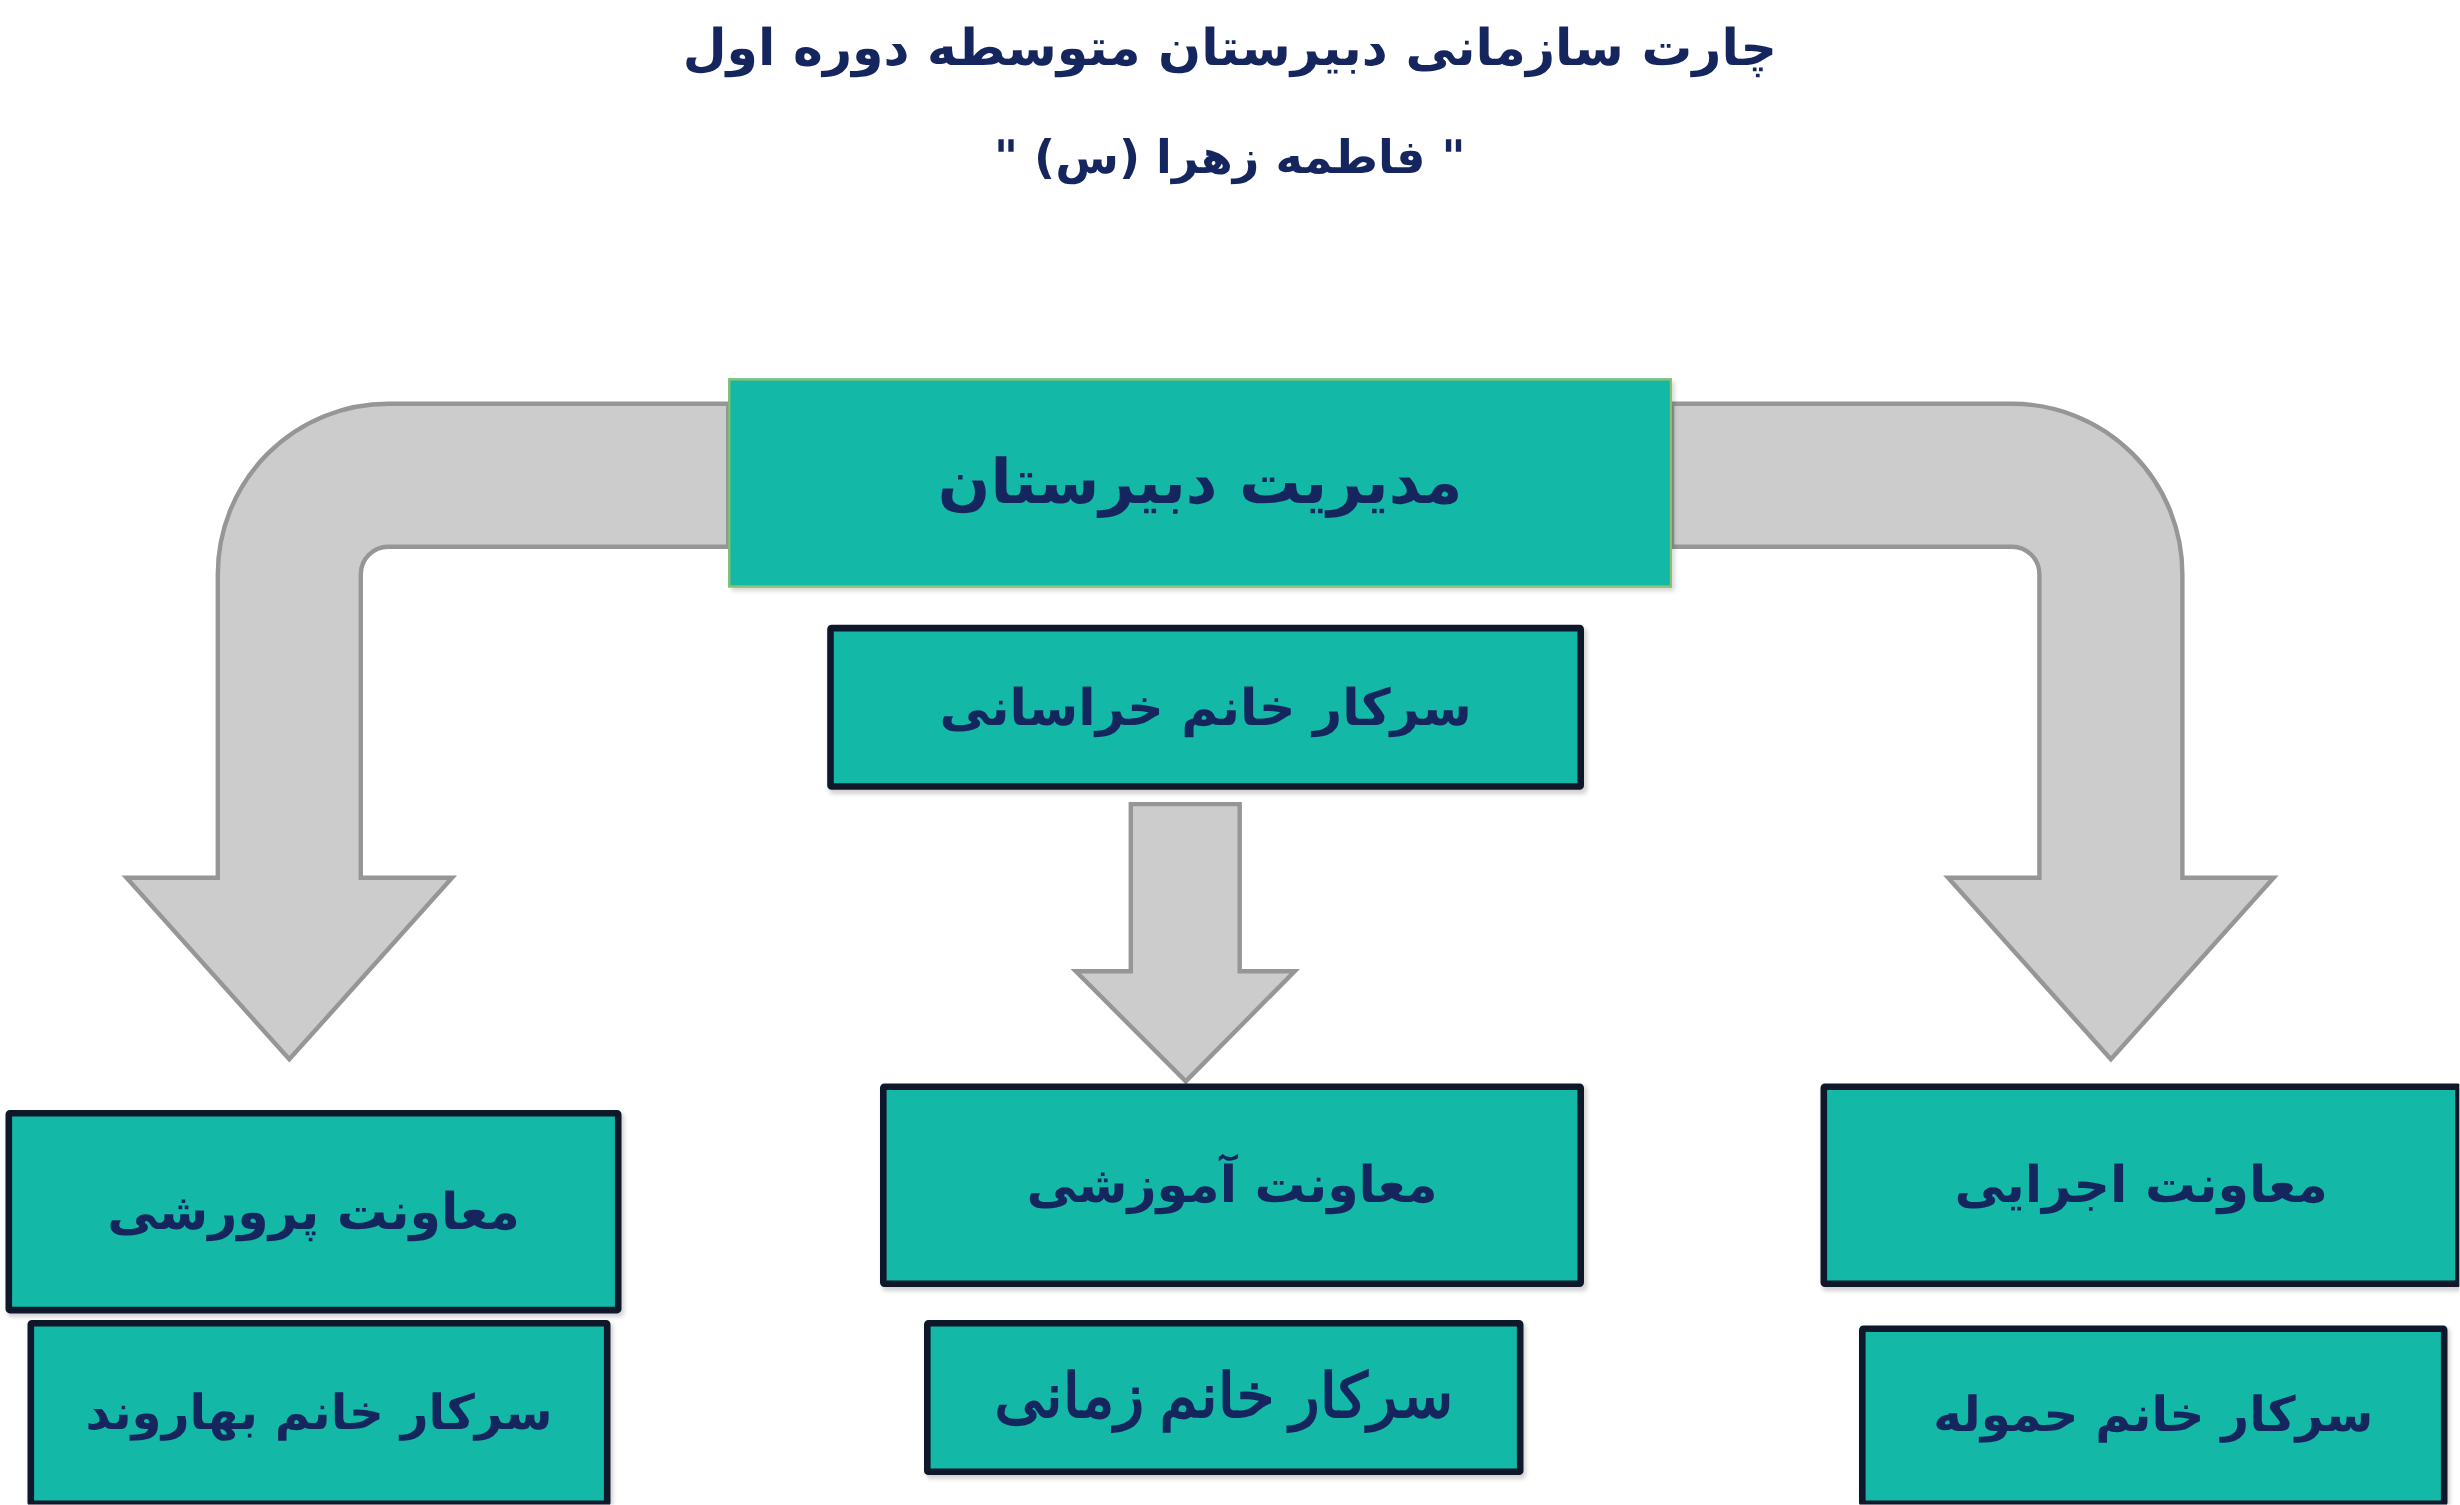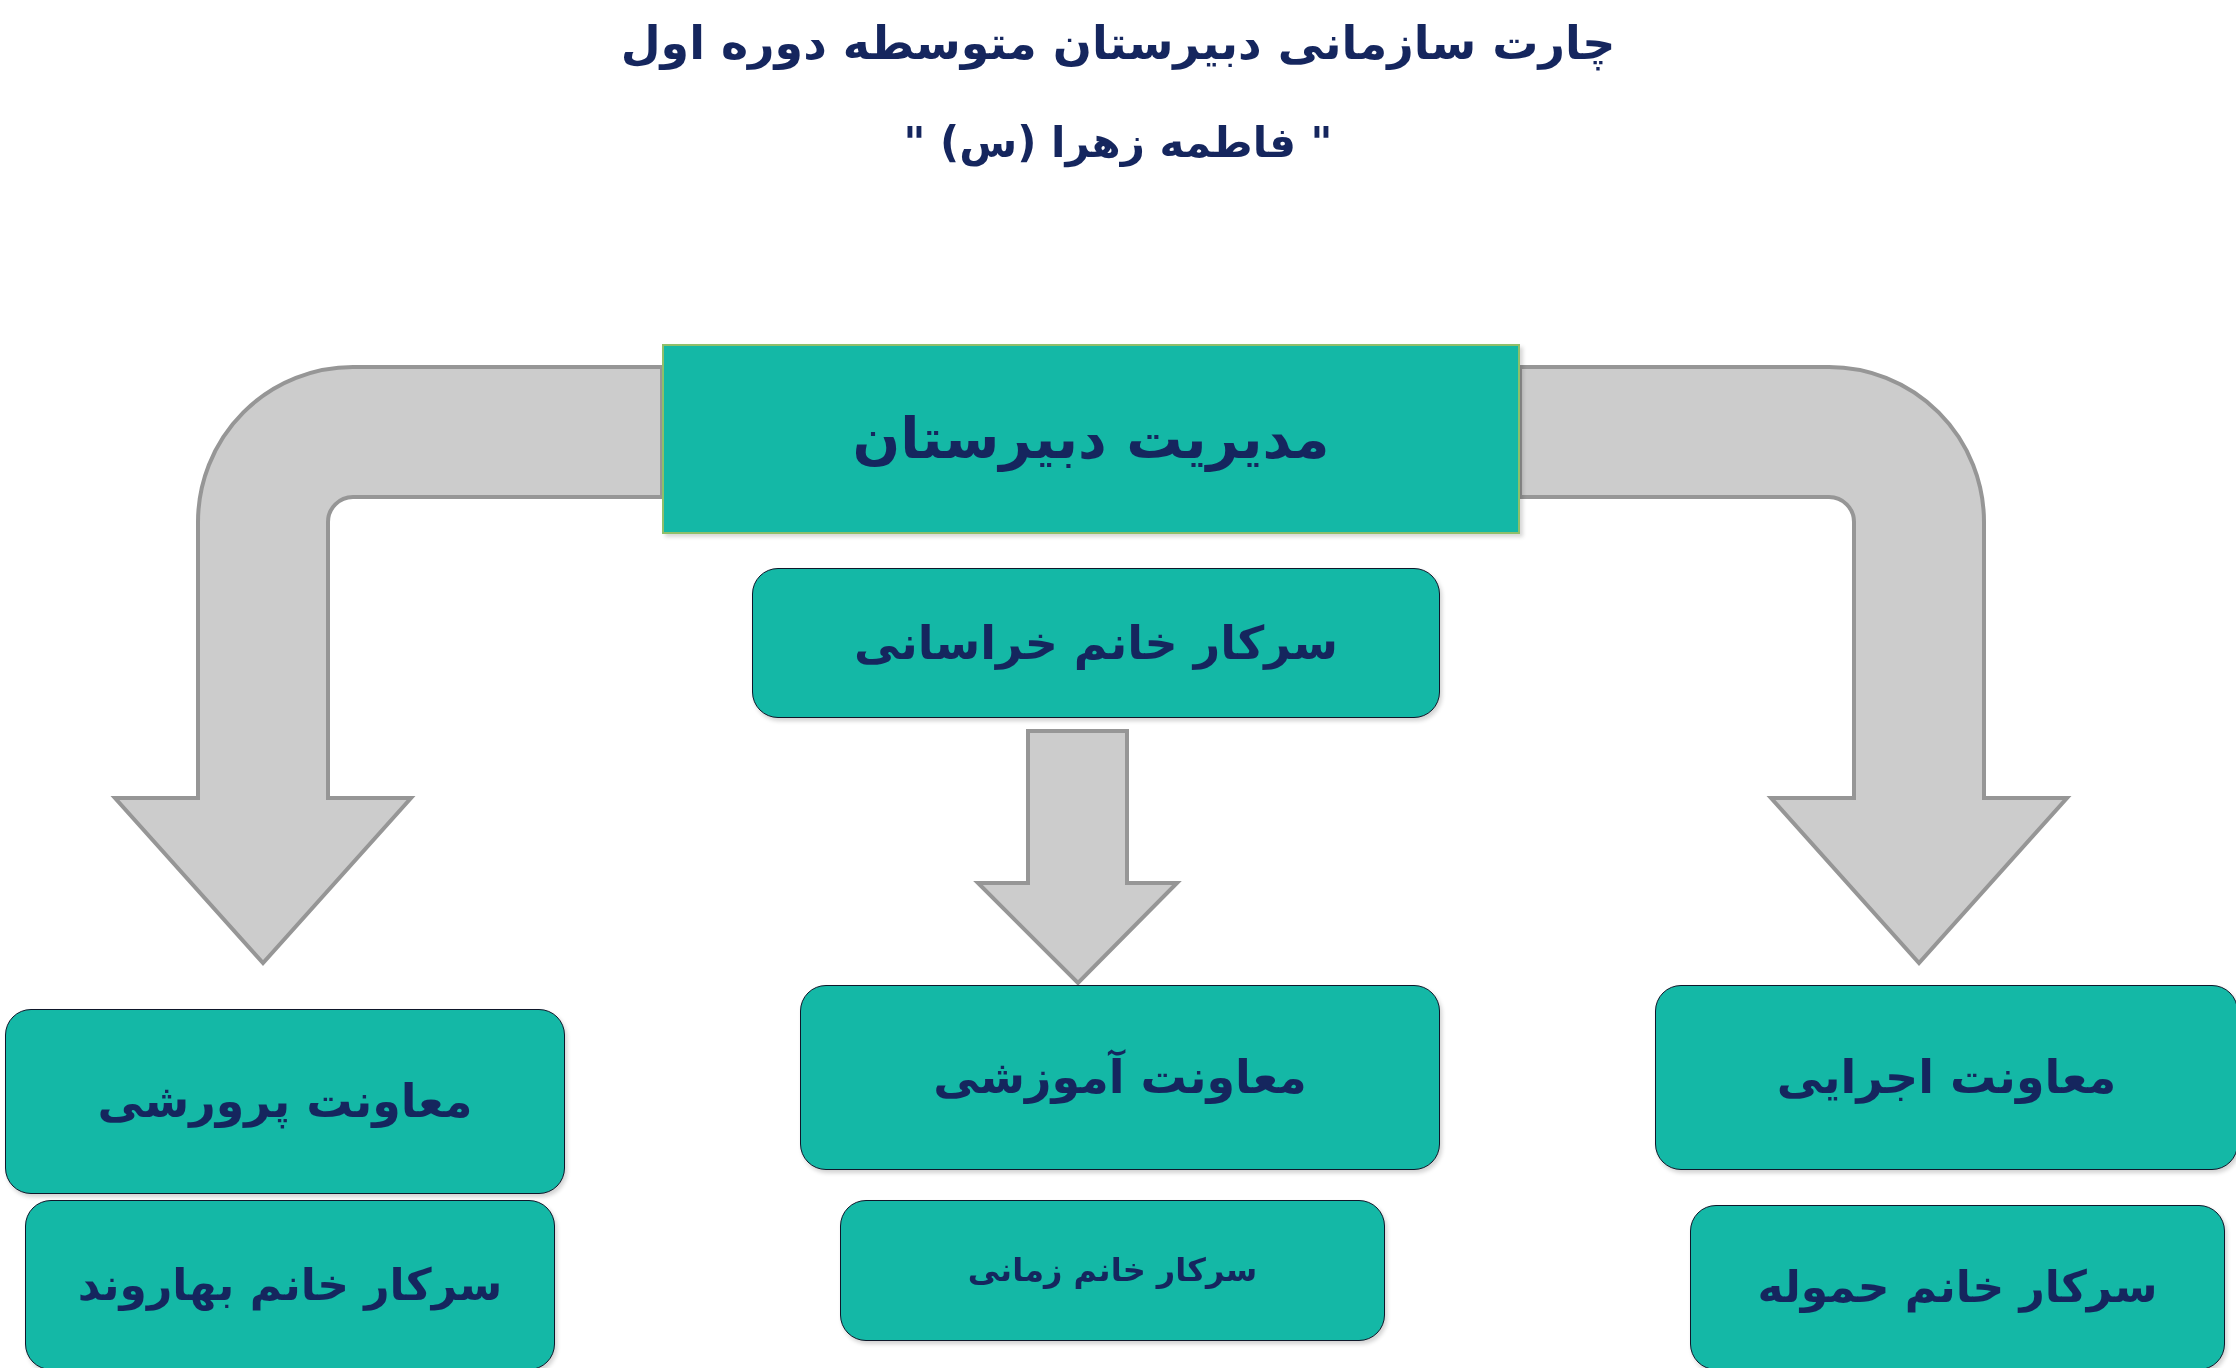--- a/index.html
+++ b/index.html
@@ -57,38 +57,38 @@
     align-items: center;
     justify-content: center;
     text-align: center;
     font-weight: bold;
     direction: rtl;
     unicode-bidi: isolate;
     line-height: 1.15;
     z-index: 5;
   }
   .node.rounded {
-    border: 1px solid #0f172a;
-    border-radius: 26px;
+    border: 6px solid #0f172a;
+    border-radius: 4px;
     box-shadow: 2px 3px 4px rgba(0,0,0,0.18);
   }
   .node.square {
     border: 2px solid #8fbf6a;
     border-radius: 0;
     box-shadow: 3px 3px 4px rgba(0,0,0,0.16);
   }
 
   #node-director      { left: 662px;  top: 344px;  width: 858px; height: 190px; font-size: 56px; }
   #node-director-name { left: 752px;  top: 568px;  width: 688px; height: 150px; font-size: 46px; }
 
   #node-dep-training  { left: 5px;    top: 985px;  width: 560px; height: 185px; font-size: 46px; margin-top: 24px; }
   #node-dep-training-name { left: 25px; top: 1200px; width: 530px; height: 170px; font-size: 44px; }
 
   #node-dep-education { left: 800px;  top: 985px;  width: 640px; height: 185px; font-size: 46px; }
-  #node-dep-education-name { left: 840px; top: 1200px; width: 545px; height: 141px; font-size: 32px; }
+  #node-dep-education-name { left: 840px; top: 1200px; width: 545px; height: 141px; font-size: 56px; font-family: Liberation Serif, serif; }
 
   #node-dep-executive { left: 1655px; top: 985px;  width: 583px; height: 185px; font-size: 46px; }
   #node-dep-executive-name { left: 1690px; top: 1205px; width: 535px; height: 165px; font-size: 44px; }
 </style>
 </head>
 <body>
 
 <div id="stage">
 
   <div class="title-line" id="title-1">چارت سازمانی دبیرستان متوسطه دوره اول</div>

